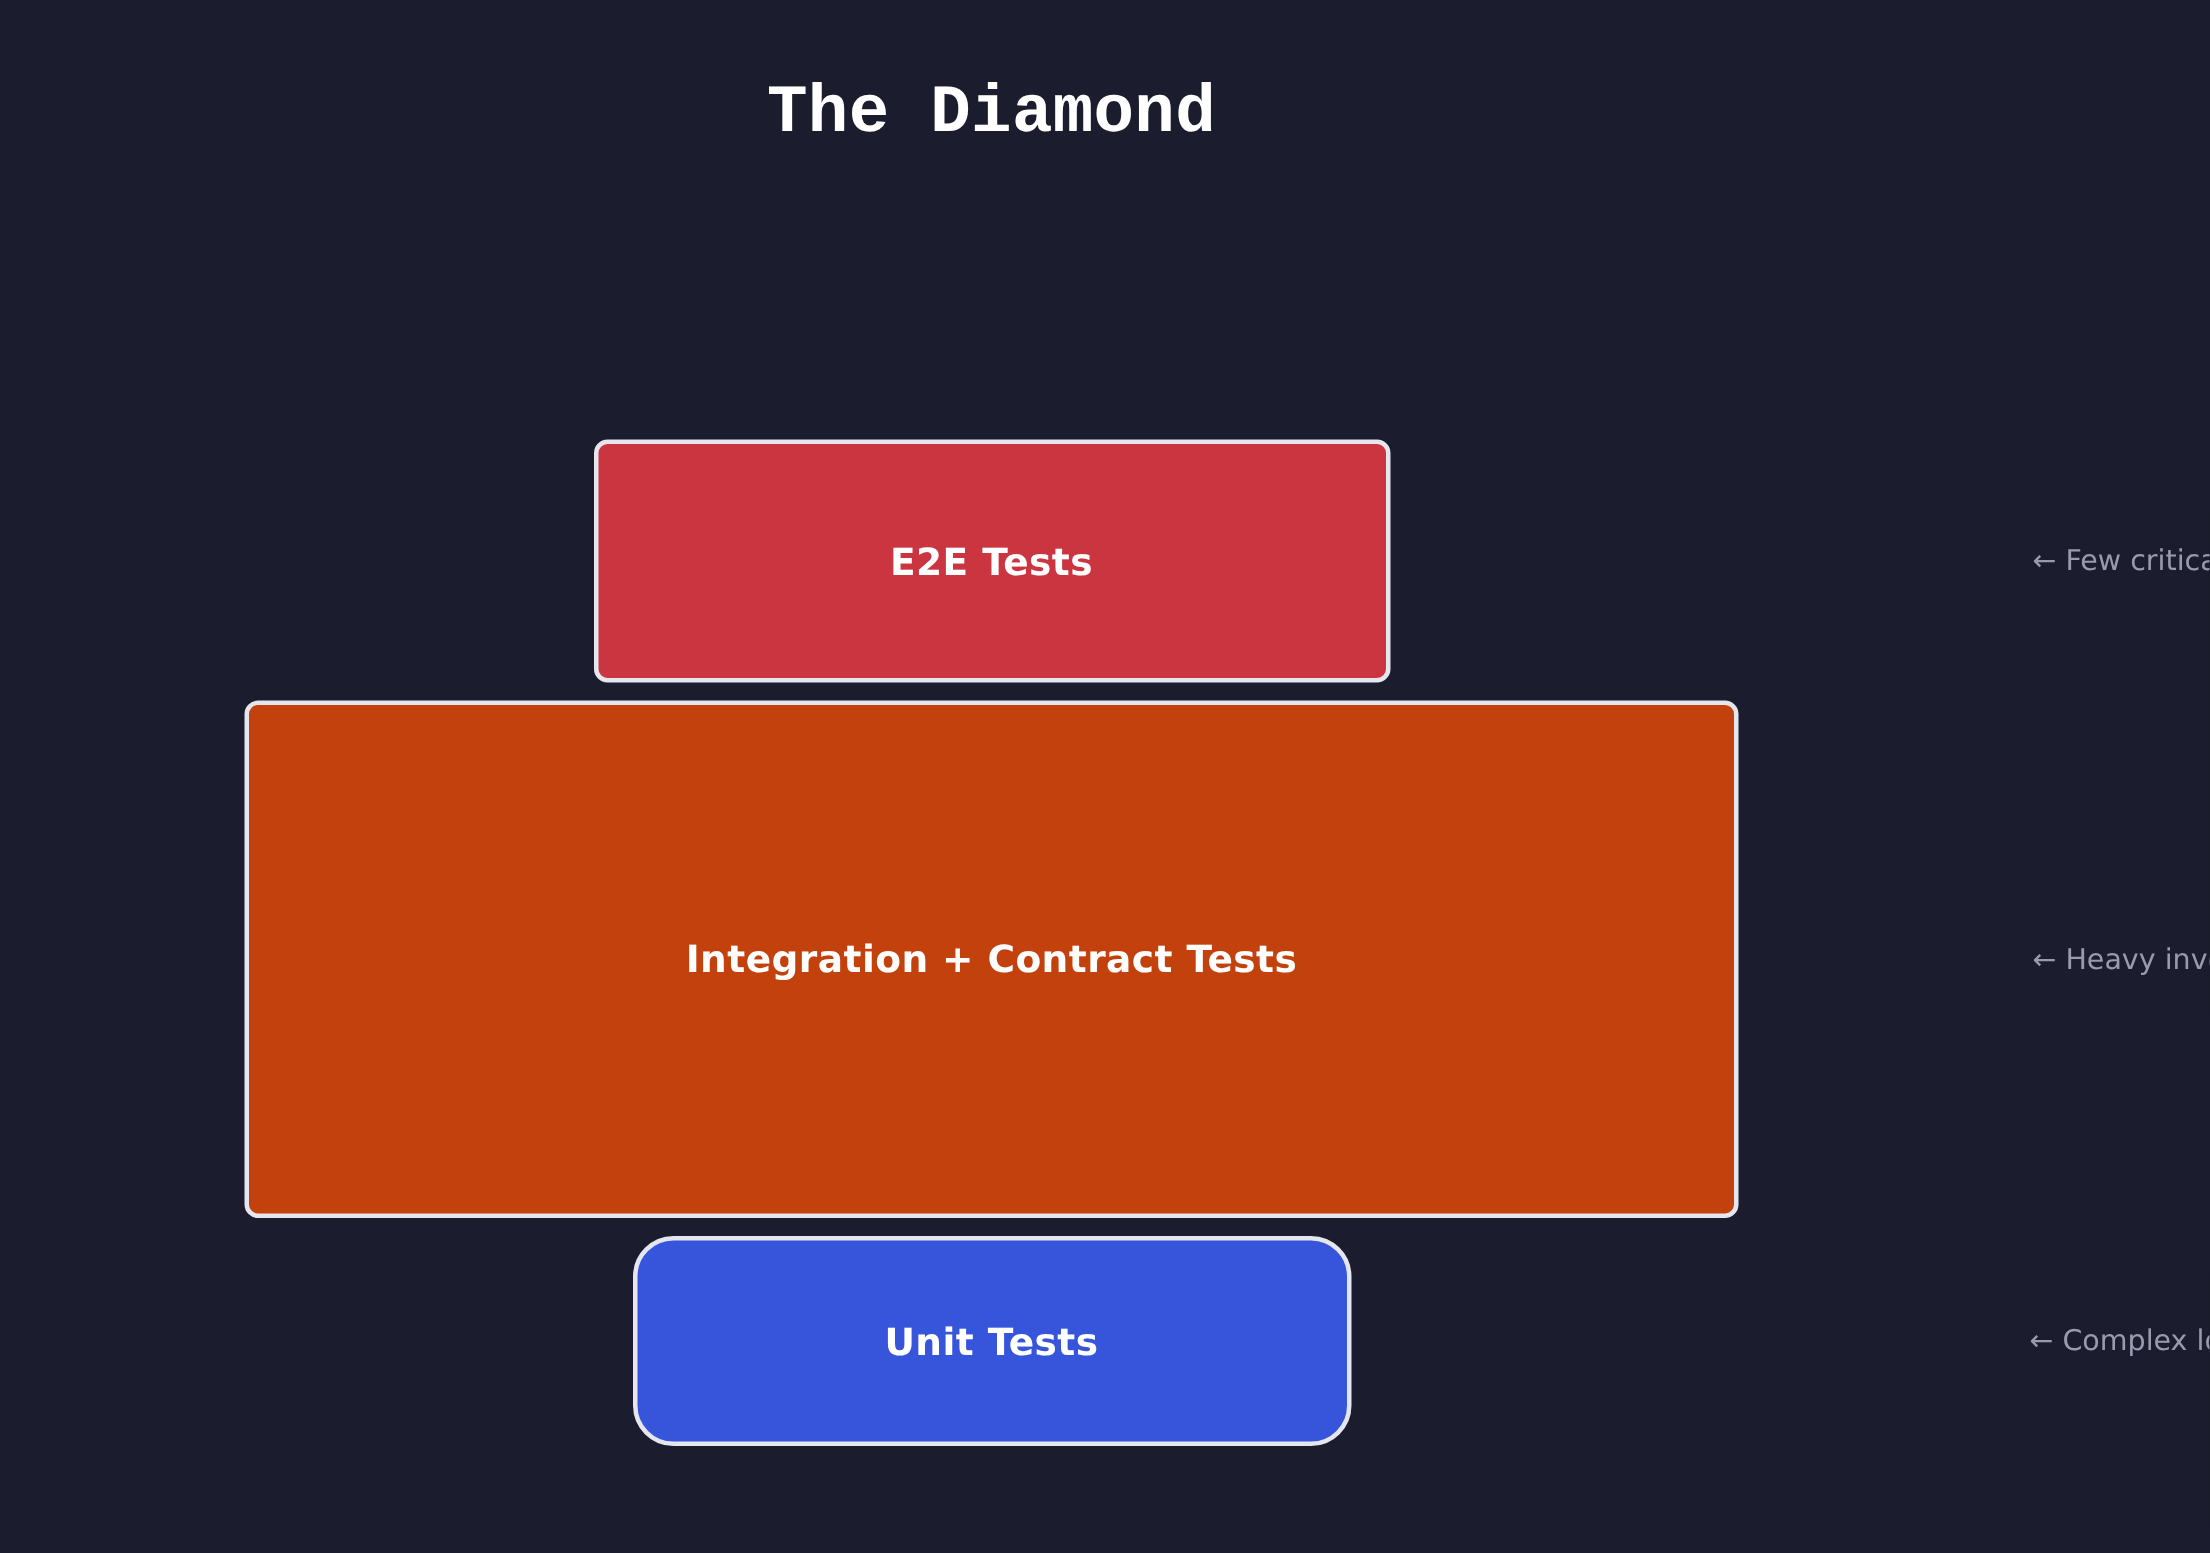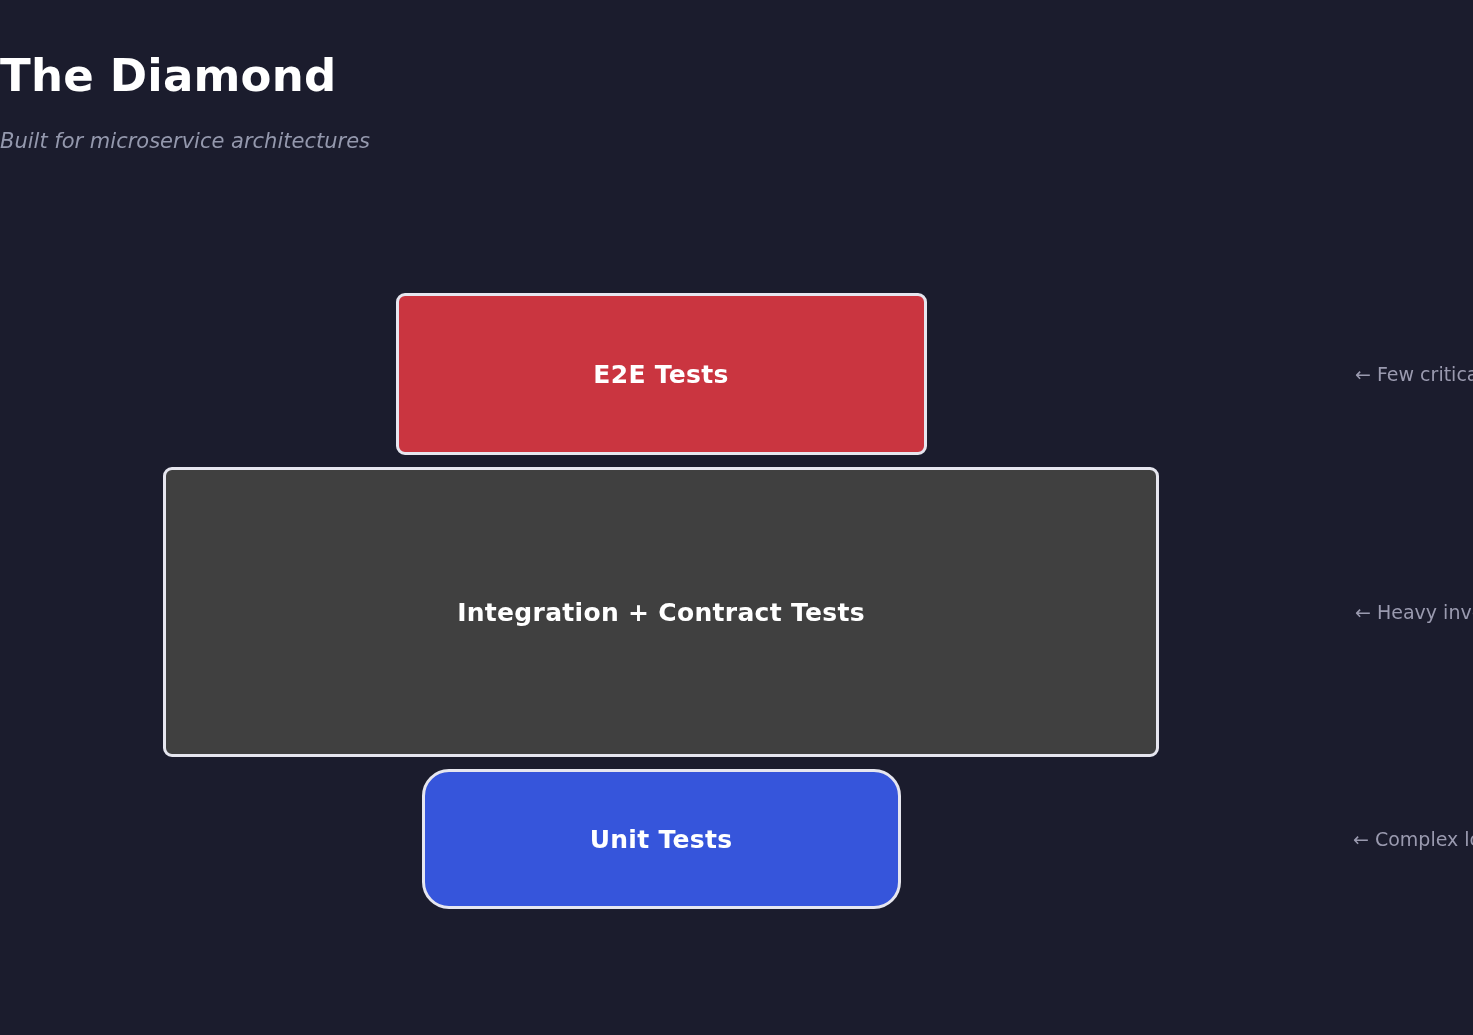--- a/index.html
+++ b/index.html
@@ -21,21 +21,22 @@
     height: 1035px;
   }
 
   
   .header {
     width: 1322px;
     margin: 0;
     position: absolute;
     left: 0;
     top: 52px;
-    text-align: left;
+    text-align: center;
+    font-family: Liberation Mono, monospace;
   }
   .title {
     font-size: 45px;
     font-weight: bold;
     color: #ffffff;
     letter-spacing: 0.2px;
     line-height: 1.05;
     margin: 0;
   }
   .subtitle {
@@ -100,22 +101,22 @@
   }
 
   
   .row-e2e .layer-box {
     width: 531px;
     height: 162px;
     background: #ca3540;
   }
   .row-integration .layer-box {
     width: 996px;
-    height: 290px;
-    background: #404040;
+    height: 345px;
+    background: #c2410c;
   }
   .row-unit .layer-box {
     width: 479px;
     height: 140px;
     background: #3655db;
     border-radius: 27px;
   }
 
   .row-integration .annotation {
     margin-left: 33px;
@@ -127,21 +128,20 @@
     margin-left: 33px;
   }
 </style>
 </head>
 <body>
 
 <div class="page">
 
   <div class="header">
     <h1 class="title">The Diamond</h1>
-    <p class="subtitle">Built for microservice architectures</p>
   </div>
 
   <div class="diagram">
 
     <div class="layer-row row-e2e">
       <div class="layer-box">
         <span class="layer-label">E2E Tests</span>
       </div>
       <span class="annotation">← Few critical journeys</span>
     </div>

